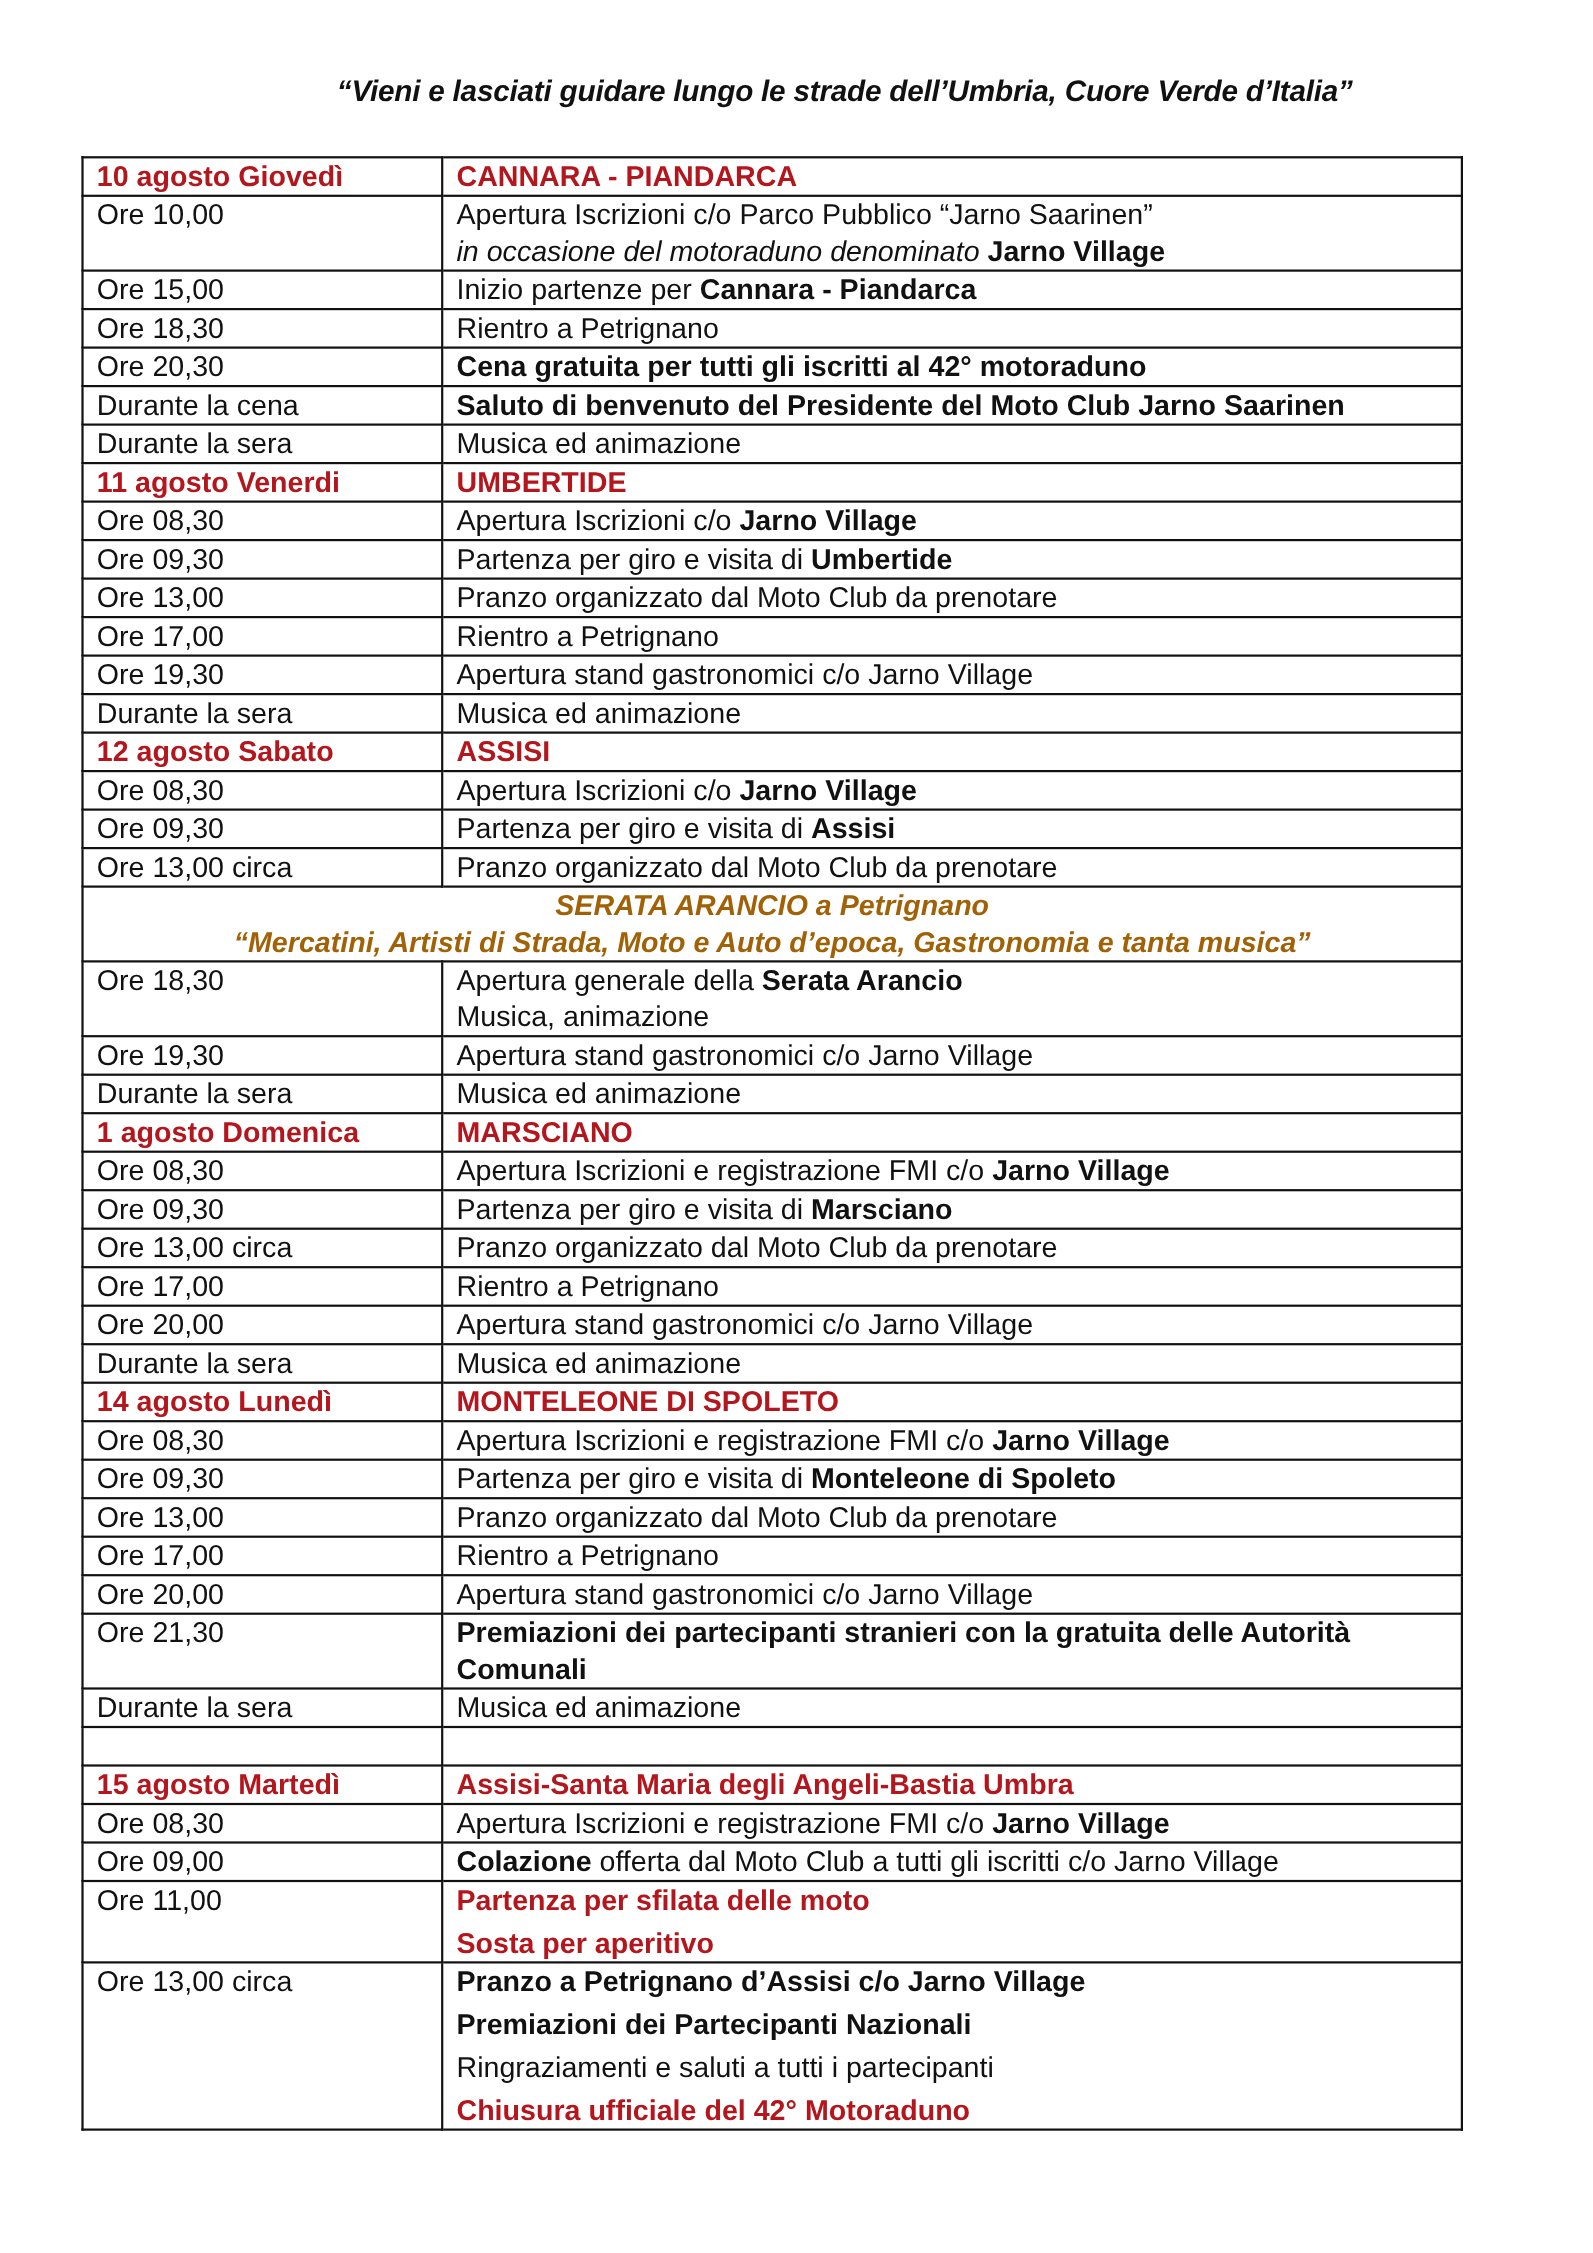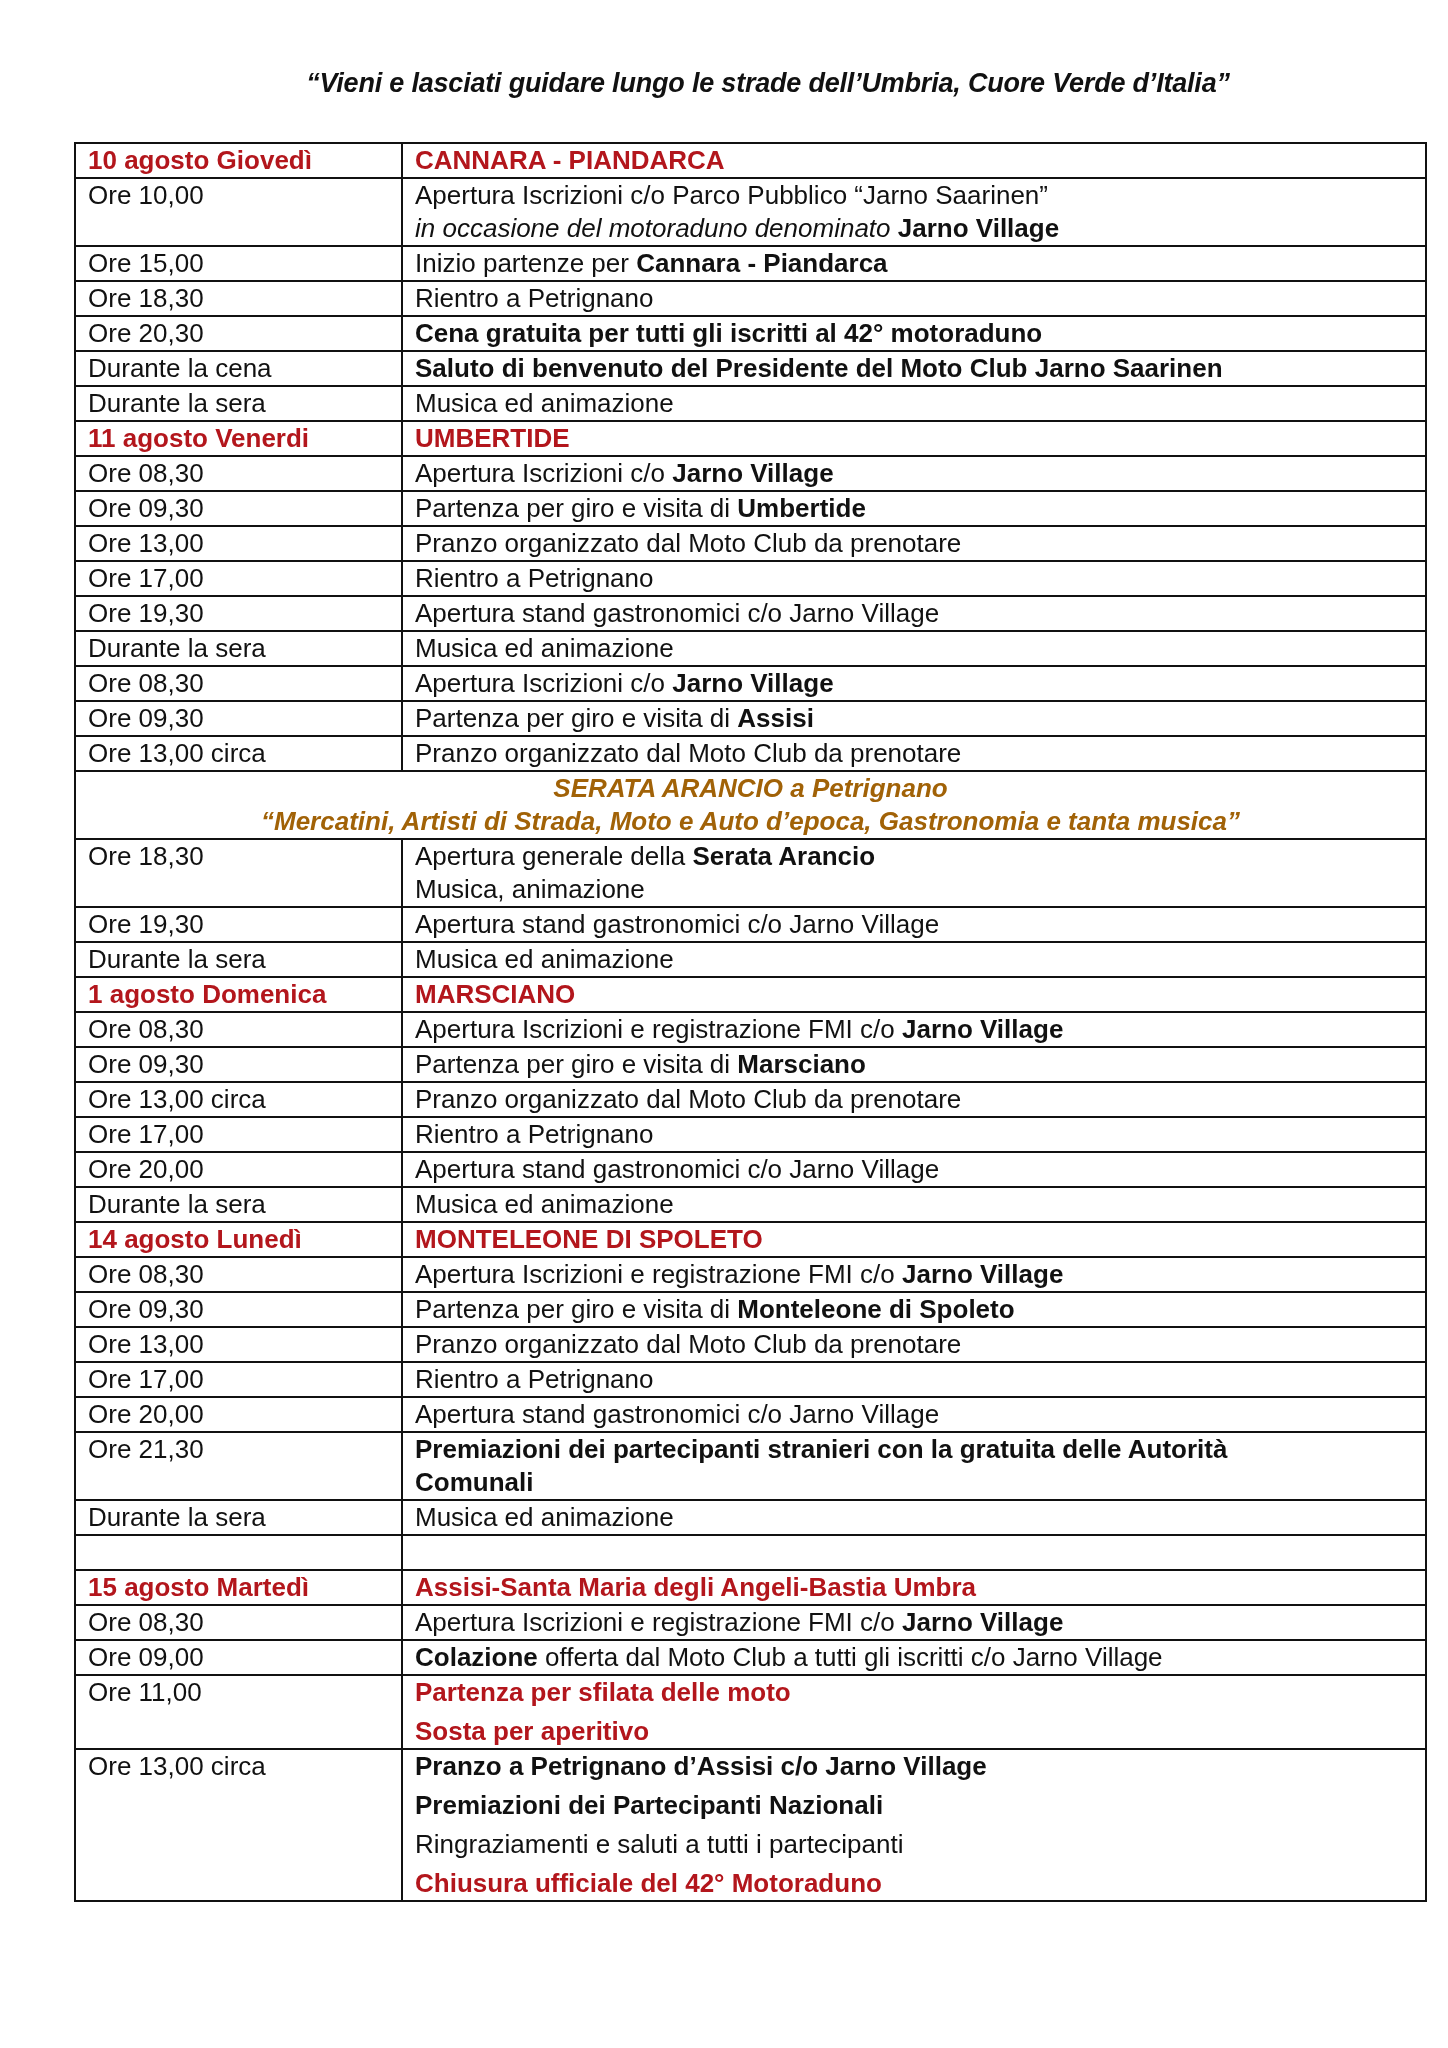--- a/index.html
+++ b/index.html
@@ -2,21 +2,21 @@
 <html><head>
 <meta charset="utf-8">
 <style>
   html, body { margin: 0; padding: 0; background: #ffffff; }
   body { width: 1448px; height: 2048px; position: relative; font-family: "Liberation Sans", sans-serif; color: #111; }
   .title {
     position: absolute; top: 68px; left: 0; width: 1448px; text-align: center;
     font-size: 27px; font-style: italic; font-weight: bold; color: #111; letter-spacing: -0.2px; margin-left: 44px;
   }
   table.sched {
-    position: absolute; top: 142px; left: 74px; width: 1353px;
+    position: absolute; top: 142px; left: 74px; width: 1256px;
     border-collapse: collapse; border: 2.5px solid #111;
     table-layout: fixed;
   }
   table.sched td {
     border: 2px solid #111; padding: 0 12px; vertical-align: top;
     font-size: 26px; line-height: 33px; height: 33px;
     overflow: hidden; white-space: nowrap;
   }
   col.c1 { width: 327px; }
   .day td { color: #b3161c; font-weight: bold; }
@@ -114,20 +114,24 @@
         <td class="wrap">
           <span class="line"><span>Apertura stand gastronomici c/o Jarno Village</span></span>
         </td>
       </tr>
       <tr>
         <td>Durante la sera</td>
         <td class="wrap">
           <span class="line"><span>Musica ed animazione</span></span>
         </td>
       </tr>
+      <tr class="day">
+        <td>12 agosto Sabato</td>
+        <td>ASSISI</td>
+      </tr>
       <tr>
         <td>Ore 08,30</td>
         <td class="wrap">
           <span class="line"><span>Apertura Iscrizioni c/o  </span><span class="bi">Jarno Village</span></span>
         </td>
       </tr>
       <tr>
         <td>Ore 09,30</td>
         <td class="wrap">
           <span class="line"><span>Partenza per giro e visita di </span><span class="b">Assisi</span></span>

